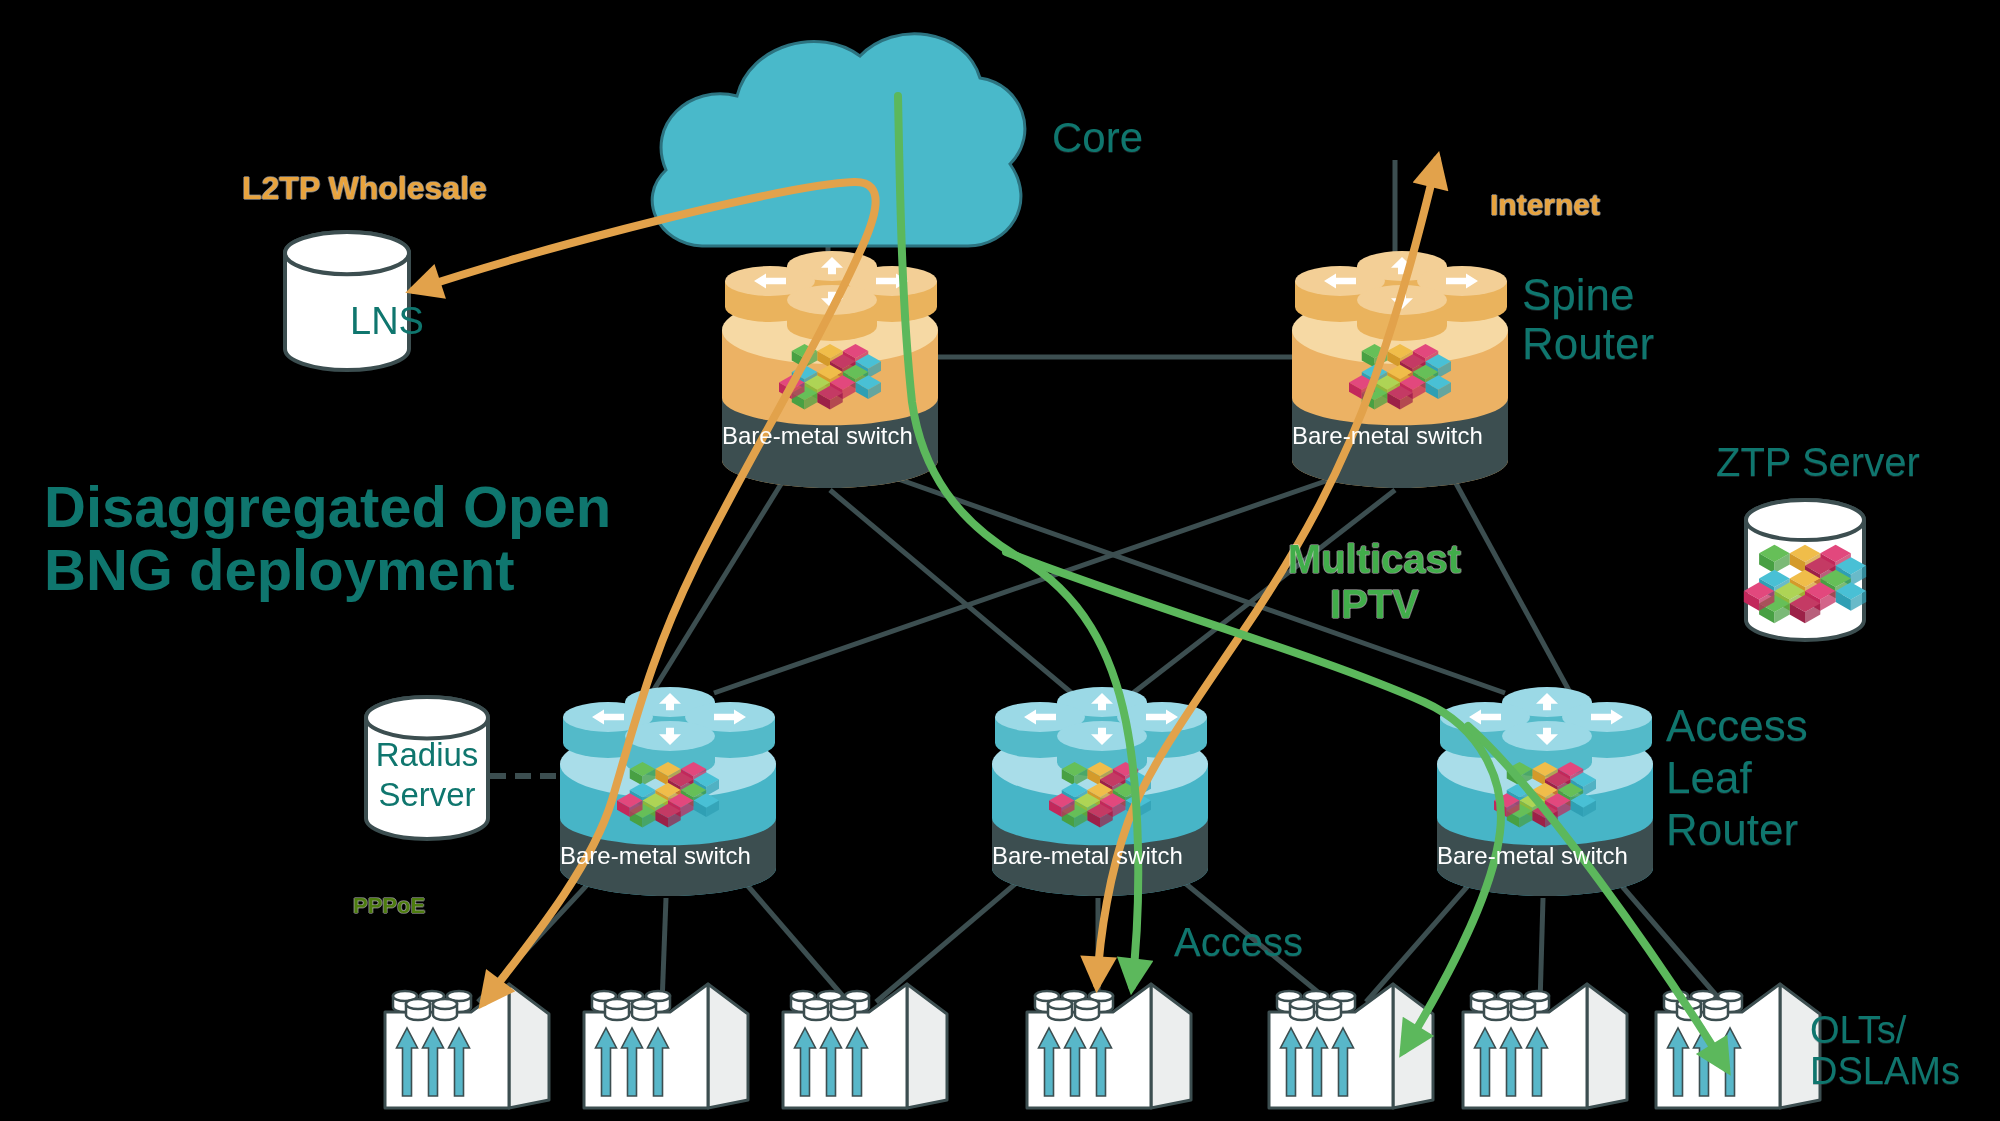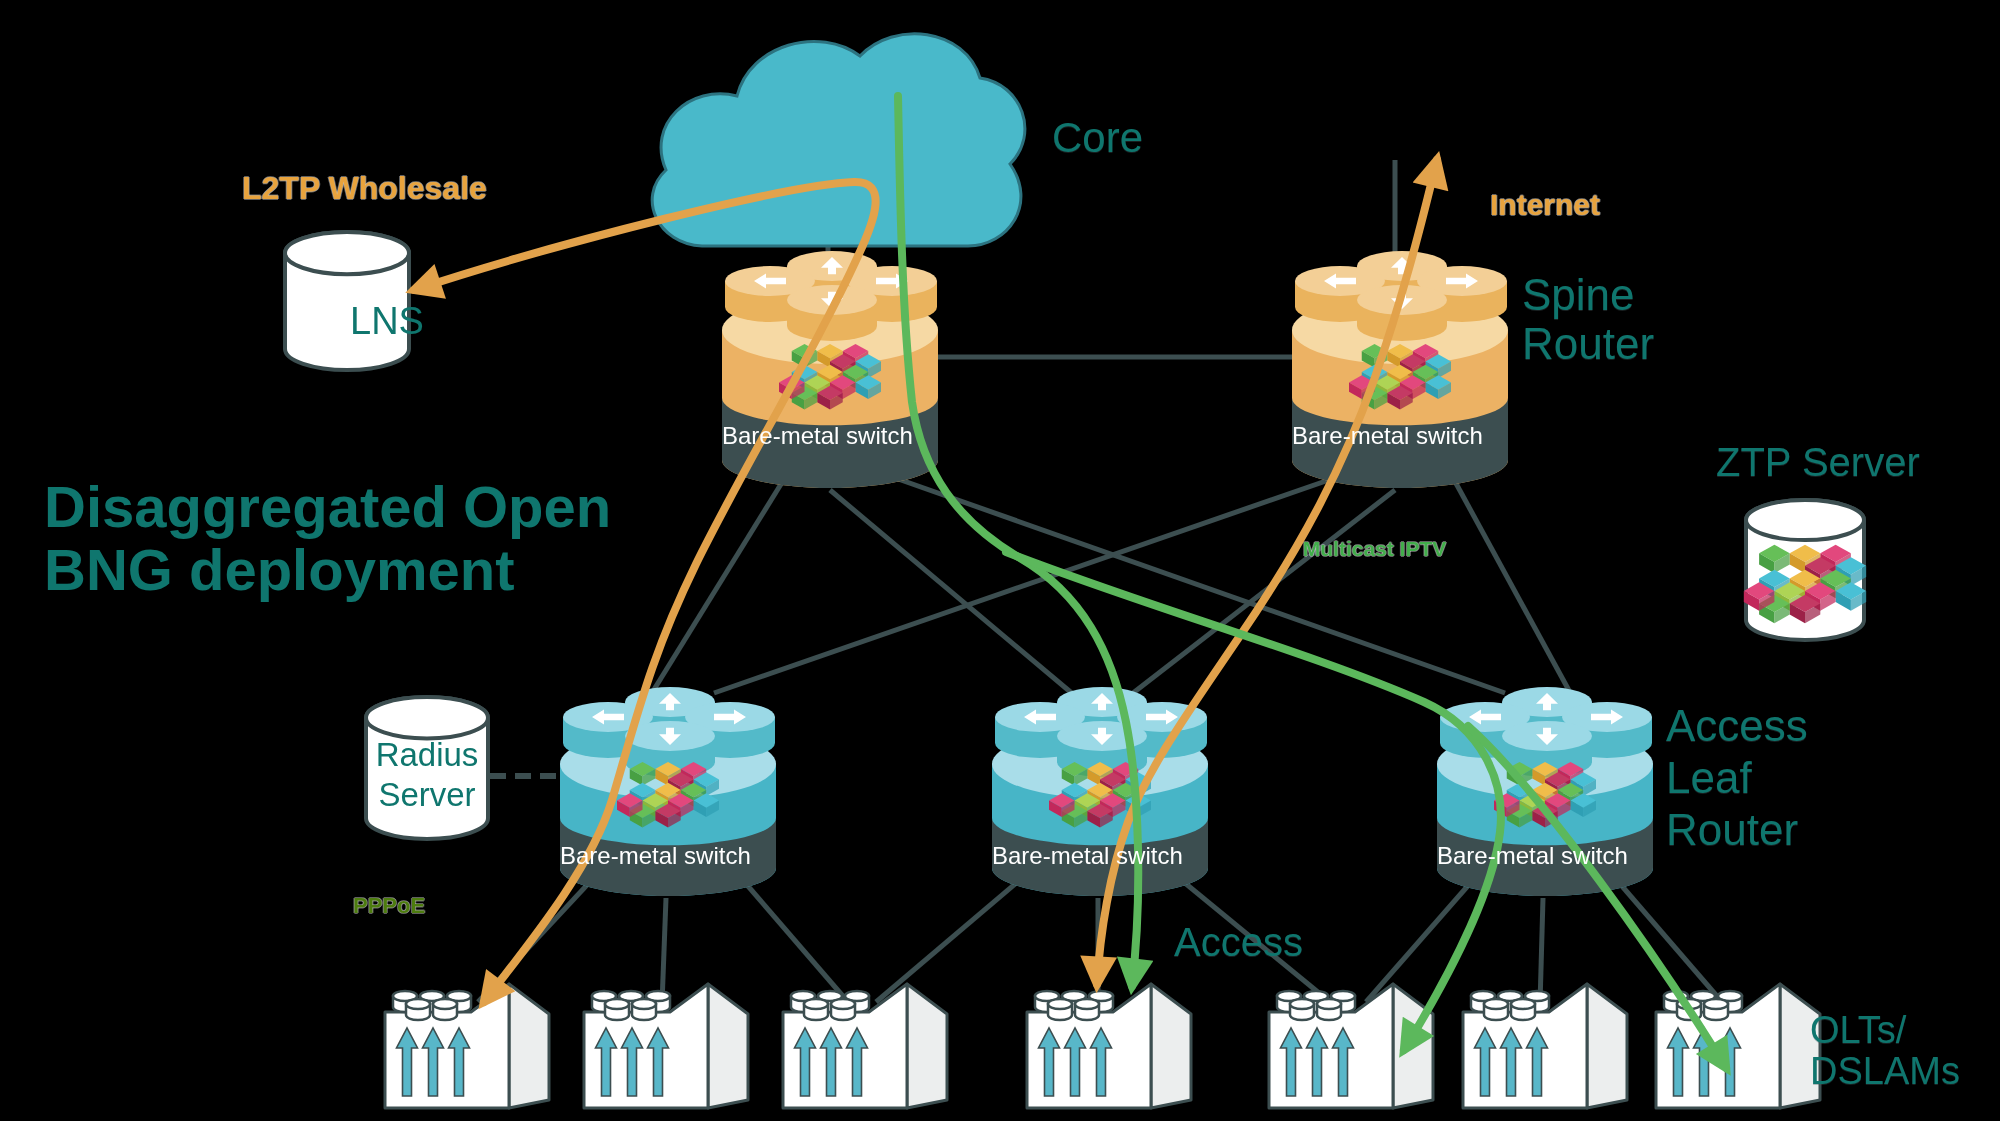--- a/index.html
+++ b/index.html
@@ -16,21 +16,21 @@
   .outlined{text-shadow:-1px 0 0 rgba(255,255,255,.38),1px 0 0 rgba(255,255,255,.38),0 -1px 0 rgba(255,255,255,.38),0 1px 0 rgba(255,255,255,.38);}
   #title{left:44px;top:476px;font-size:58px;font-weight:800;line-height:1.08;letter-spacing:0;}
   #lbl-core{left:1052px;top:114px;font-size:42px;}
   #lbl-internet{left:1490px;top:188px;font-size:30px;font-weight:bold;color:#e8a33d;}
   #lbl-spine-router{left:1522px;top:270px;width:195px;font-size:44px;line-height:1.12;}
   #lbl-ztp{left:1716px;top:440px;font-size:40px;}
   #lbl-l2tp{left:226px;top:170px;font-size:32px;font-weight:bold;color:#e8a33d;margin-left:16px;}
   #lbl-lns{left:287px;top:300px;width:120px;text-align:center;font-size:38px;padding-left:40px;}
   #lbl-radius{left:362px;top:735px;width:130px;text-align:center;font-size:33px;line-height:1.2;}
   #lbl-pppoe{left:353px;top:893px;font-size:22px;font-weight:bold;color:#4d7c0f;}
-  #lbl-multicast{left:1287px;top:537px;width:175px;text-align:center;font-size:21px;font-weight:bold;color:#41ad4a;line-height:1.12;}
+  #lbl-multicast{left:1287px;top:537px;width:175px;text-align:center;font-size:40px;font-weight:bold;color:#41ad4a;line-height:1.12;}
   #lbl-access{left:1174px;top:920px;font-size:40px;}
   #lbl-alr{left:1666px;top:700px;width:178px;font-size:44px;line-height:1.18;}
   #lbl-olts{left:1810px;top:1010px;width:165px;font-size:38px;line-height:1.08;}
   .caption{position:absolute;width:248px;text-align:left;color:#ffffff;font-size:24px;}
 </style>
 </head>
 <body>
 
 <div id="stage">
   <svg id="scene" width="2000" height="1121" viewBox="0 0 2000 1121">

